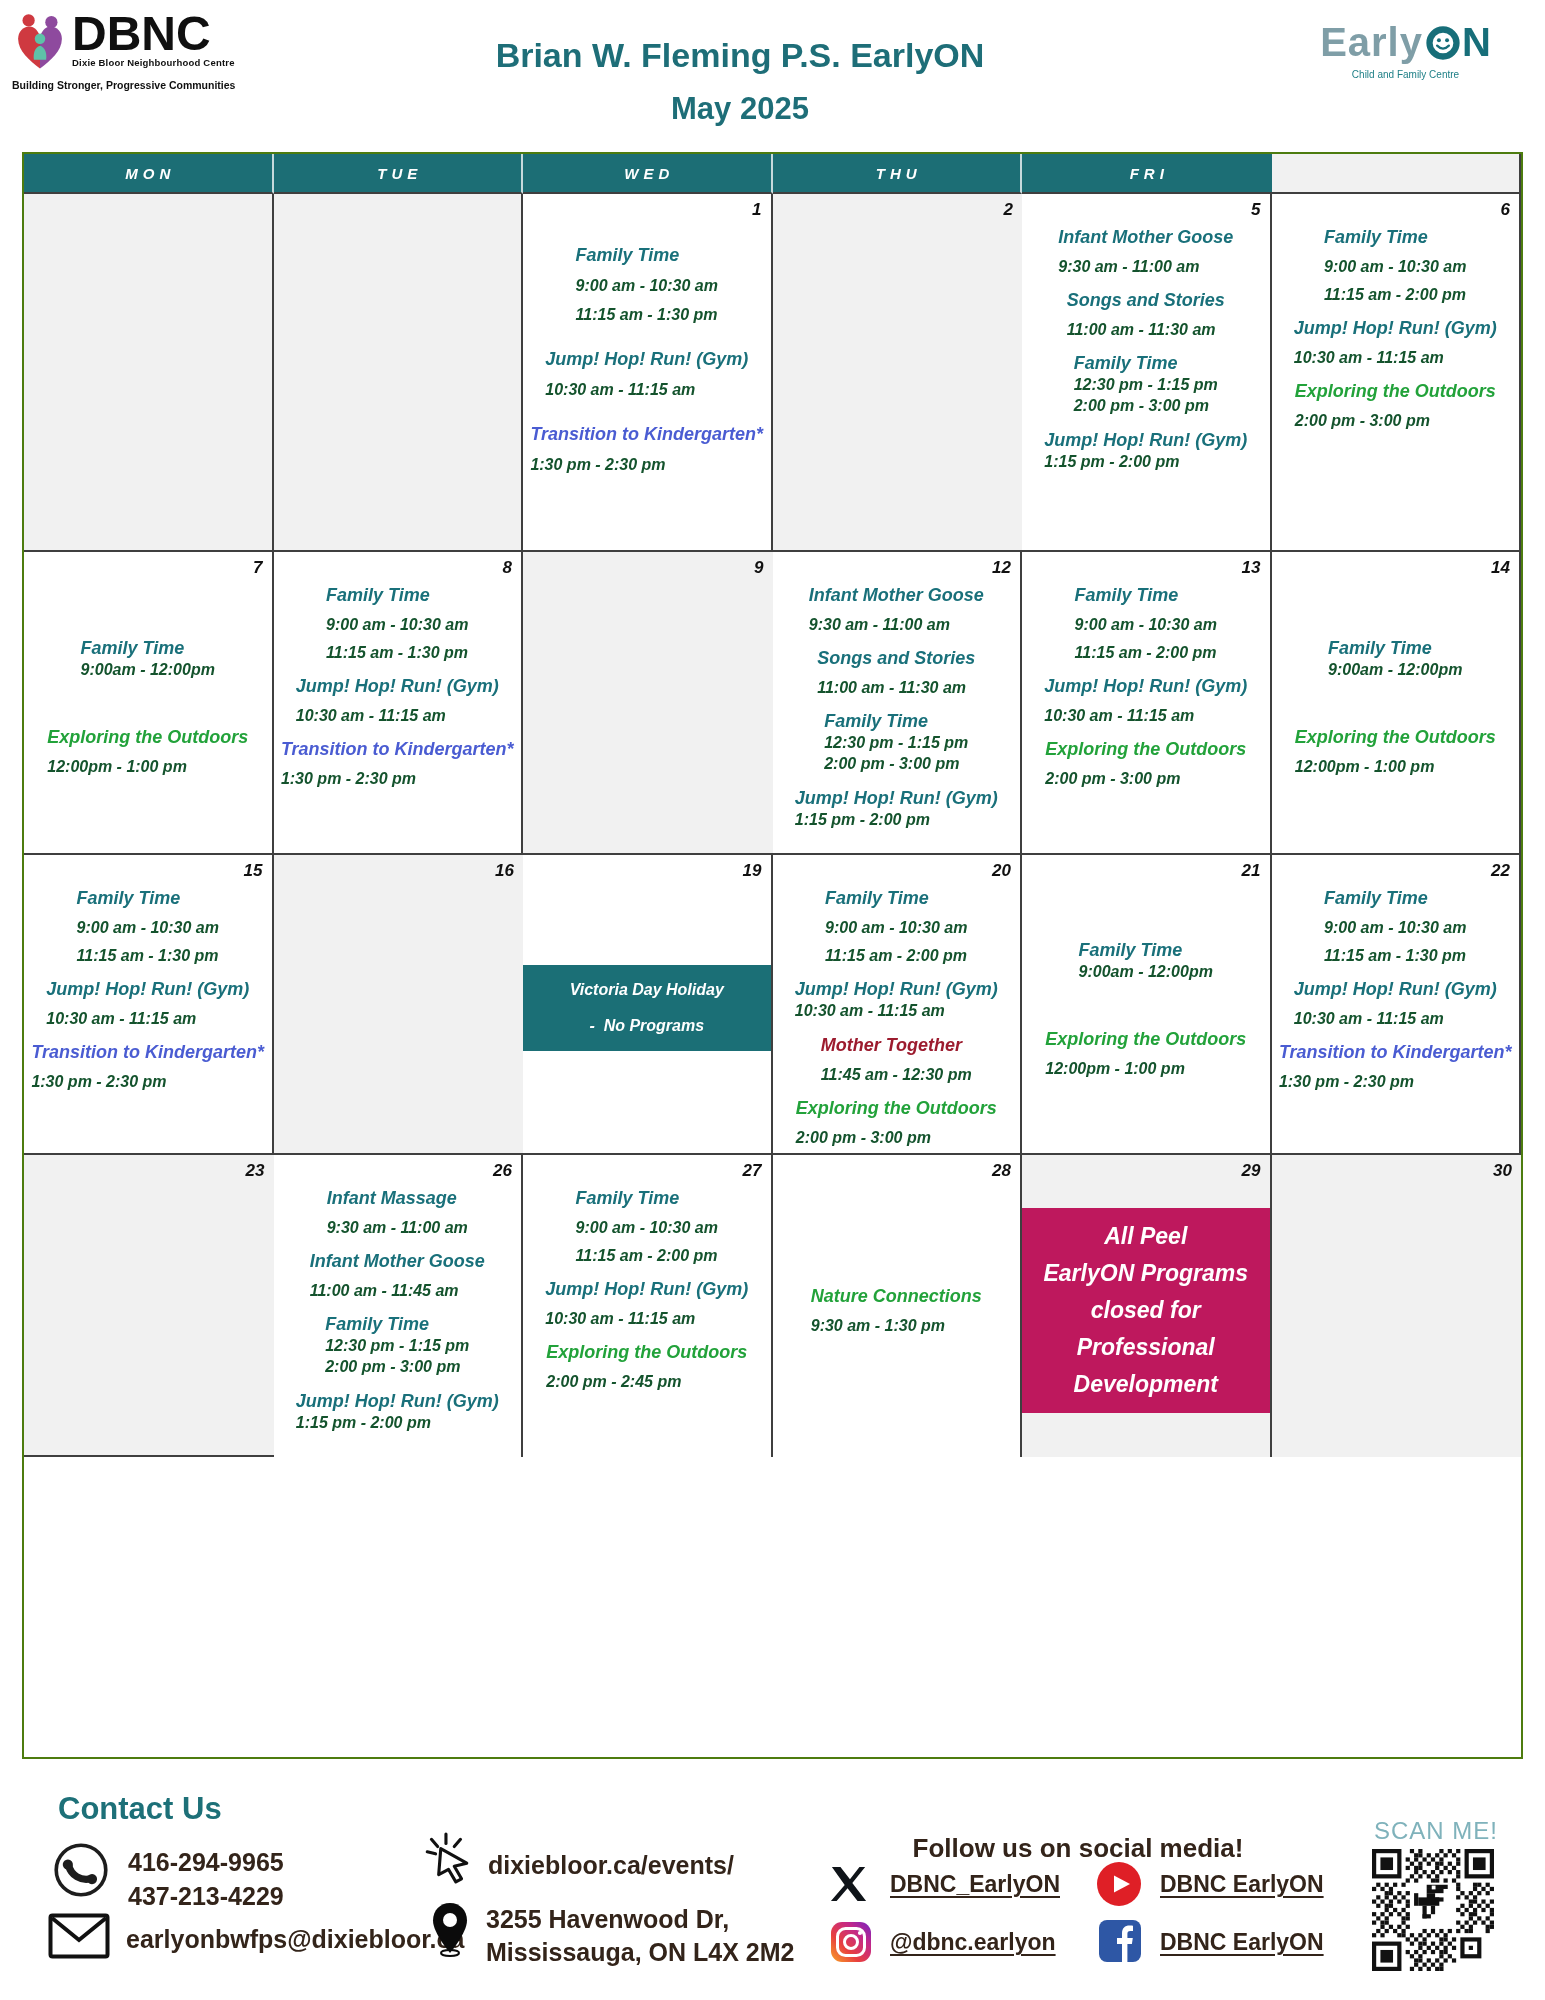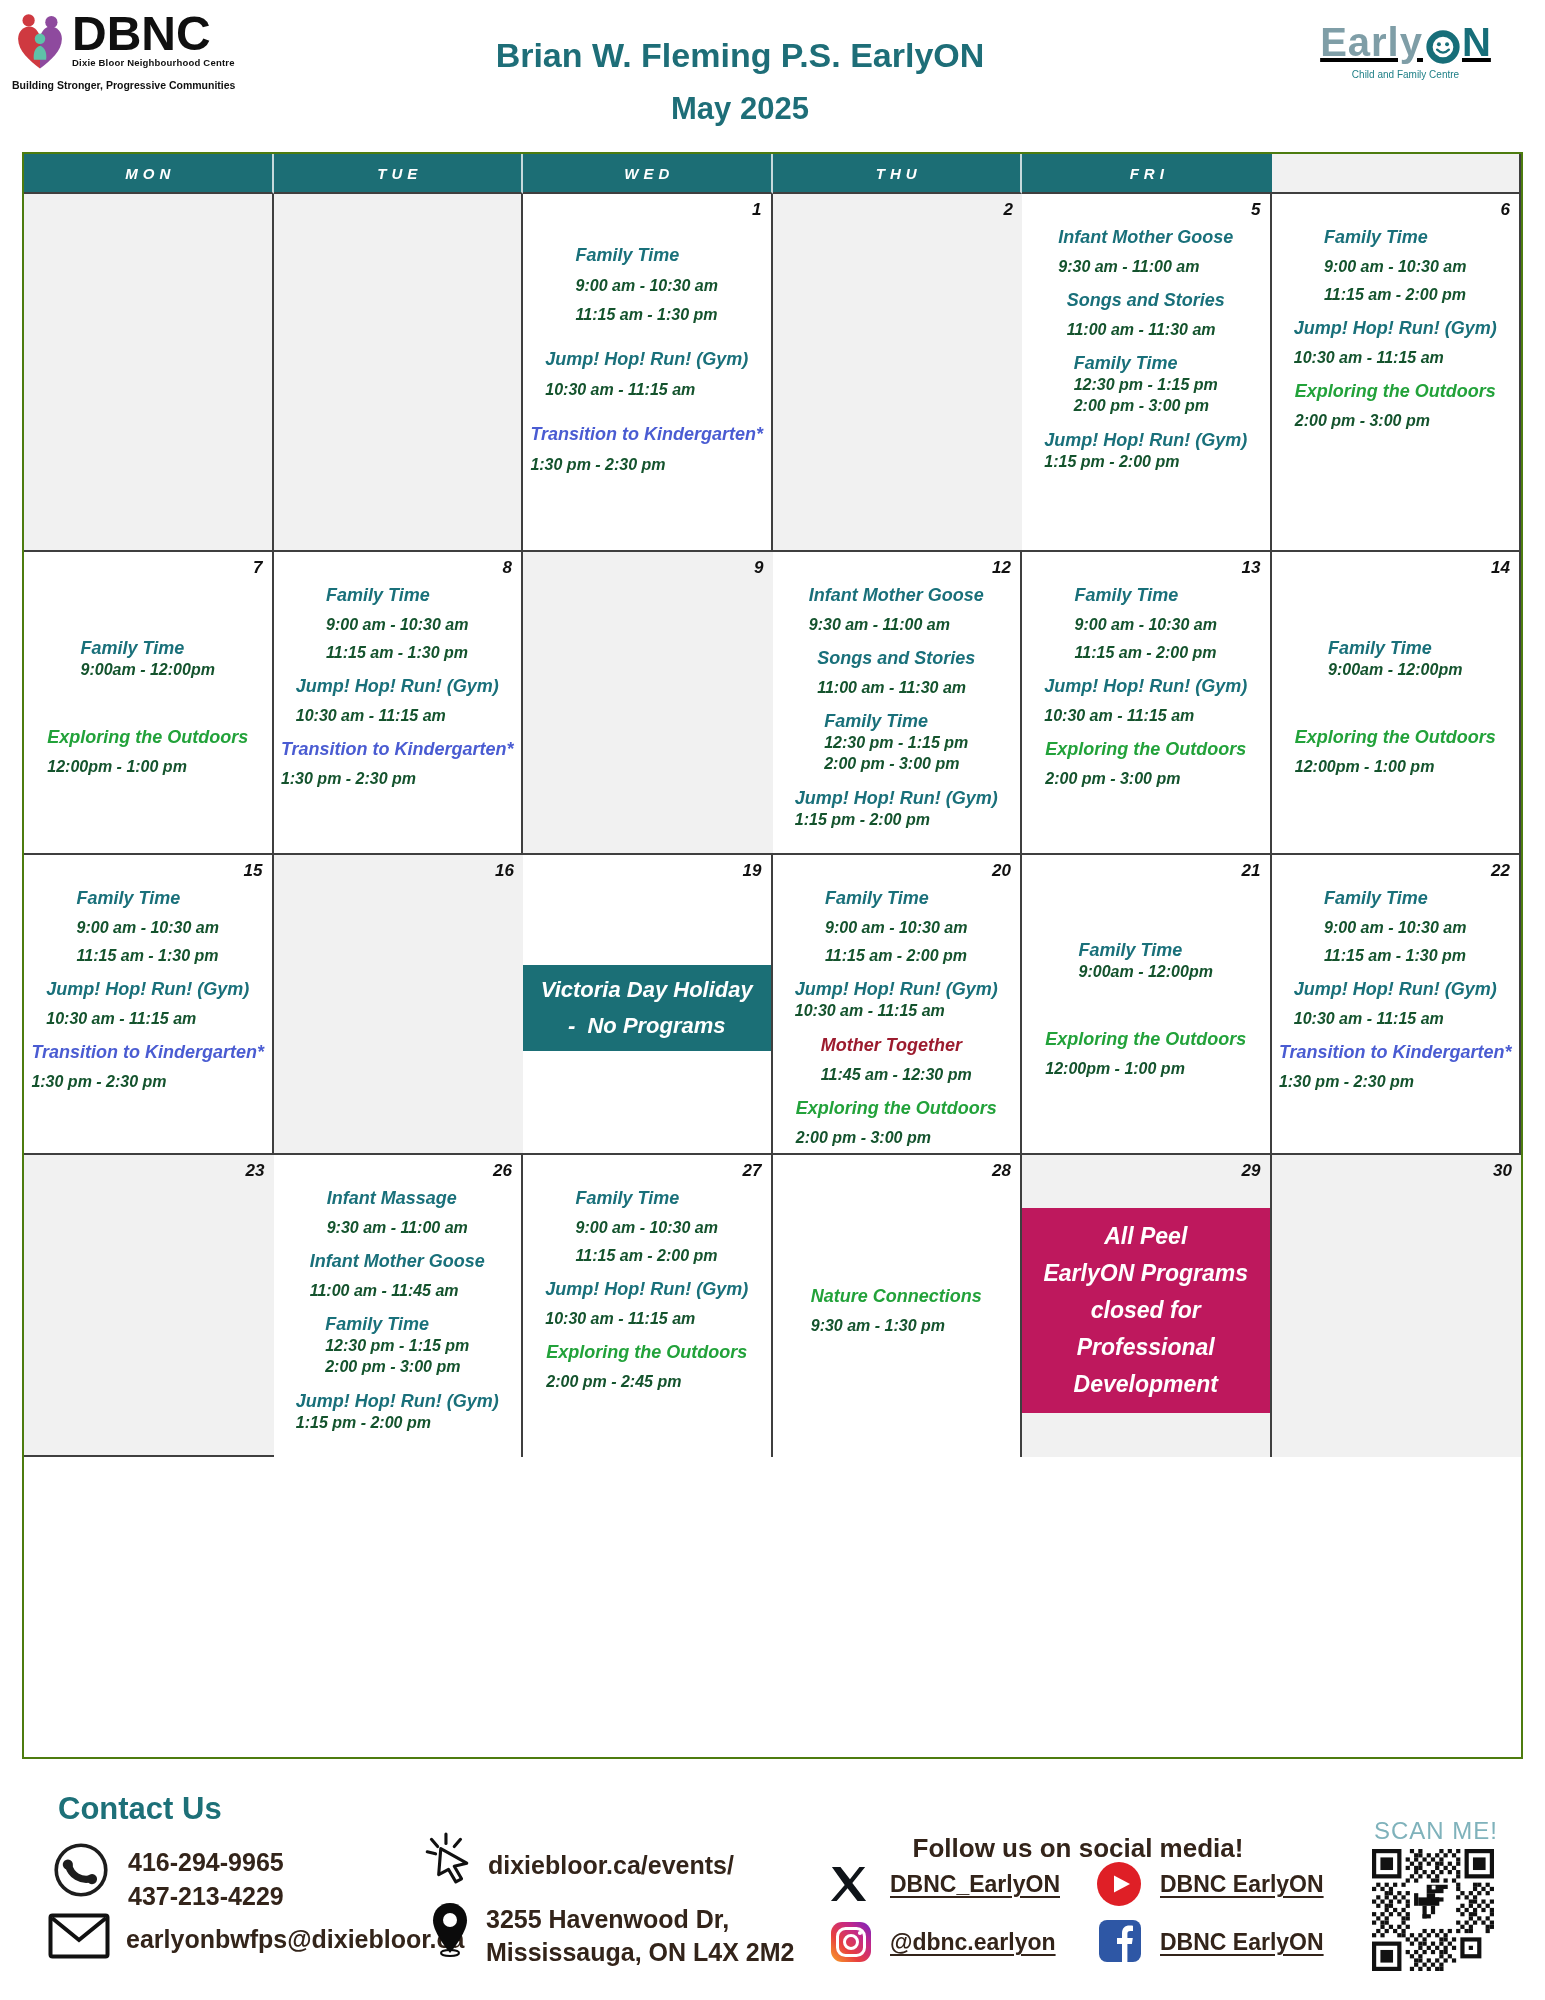--- a/index.html
+++ b/index.html
@@ -14,21 +14,21 @@
   .dbnc-textcol { margin-left:4px; }
   .dbnc-name { font-size:48px; font-weight:bold; color:#101010; letter-spacing:0px; line-height:44px; }
   .dbnc-sub { font-size:9.5px; font-weight:bold; color:#101010; margin-top:1px; letter-spacing:.2px; }
   .dbnc-tag { font-size:10.5px; font-weight:bold; color:#101010; margin-top:3px; width:230px; }
 
   .cal-title { position:absolute; left:395px; top:36px; width:690px; text-align:center; color:#1e6e78; font-weight:bold; }
   .cal-title .t1 { font-size:34px; }
   .cal-title .t2 { font-size:31px; margin-top:16px; }
 
   .eo { position:absolute; left:1298px; top:20px; width:215px; text-align:center; }
-  .eo-word { display:flex; align-items:flex-end; justify-content:center; font-weight:bold;text-decoration:underline; }
+  .eo-word { display:flex; align-items:center; justify-content:center; font-weight:bold; }
   .eo-early { font-size:40px; color:#7f9ea7; letter-spacing:1px; }
   .eo-oface { width:36px; height:36px; margin:0 1px 0 2px; }
   .eo-n { font-size:40px; color:#176e79; }
   .eo-sub { font-size:10px; color:#1d7f86; margin-top:4px; }
 
   
   .calendar { position:absolute; left:22px; top:152px; width:1501px; }
   .grid { display:grid; grid-template-columns:repeat(6,1fr);
           grid-template-rows:40px 358px 303px 300px 302px 300px;
           border:2px solid #4d7c0f;font-style:italic; }
@@ -47,21 +47,21 @@
   .event { margin-top:13px; text-align:left; }
   .content > .event:first-child { margin-top:6px; }
   .content.lg .event { margin-top:24px; }
   .content.vcenter .event { margin-top:0; }
   .content.vcenter .event + .event { margin-top:46px; }
   .etitle { font-size:18px; font-weight:bold; line-height:22px; }
   .etime { font-size:16px; font-weight:bold; color:#14532d; margin-top:9px; line-height:19px; }
   .content.lg .etime { margin-top:10px; }
   .event.tight .etime { margin-top:1px; line-height:20px; }
   .banner { background:#1b6f76; color:#fff; font-weight:bold; width:100%; text-align:center; }
-  .banner.sm { font-size:22px; line-height:36px; padding:7px 12px; }
+  .banner.sm { font-size:16px; line-height:36px; padding:7px 12px; }
   .banner.lg { font-size:23px; line-height:37px; padding:10px 0; }
 
   
   .footer { position:absolute; left:0; top:1757px; width:1545px; height:243px; color:#33241a; }
   .f-abs { position:absolute; }
   .contact-h { left:58px; top:34px; font-size:31px; font-weight:bold; color:#1d7078; }
   .phone-icon { left:52px; top:84px; width:58px; height:58px; }
   .phones { left:128px; top:88px; font-size:25px; font-weight:bold; line-height:34px; }
   .mail-icon { left:48px; top:156px; width:62px; height:46px; }
   .email { left:126px; top:168px; font-size:25px; font-weight:bold; }

